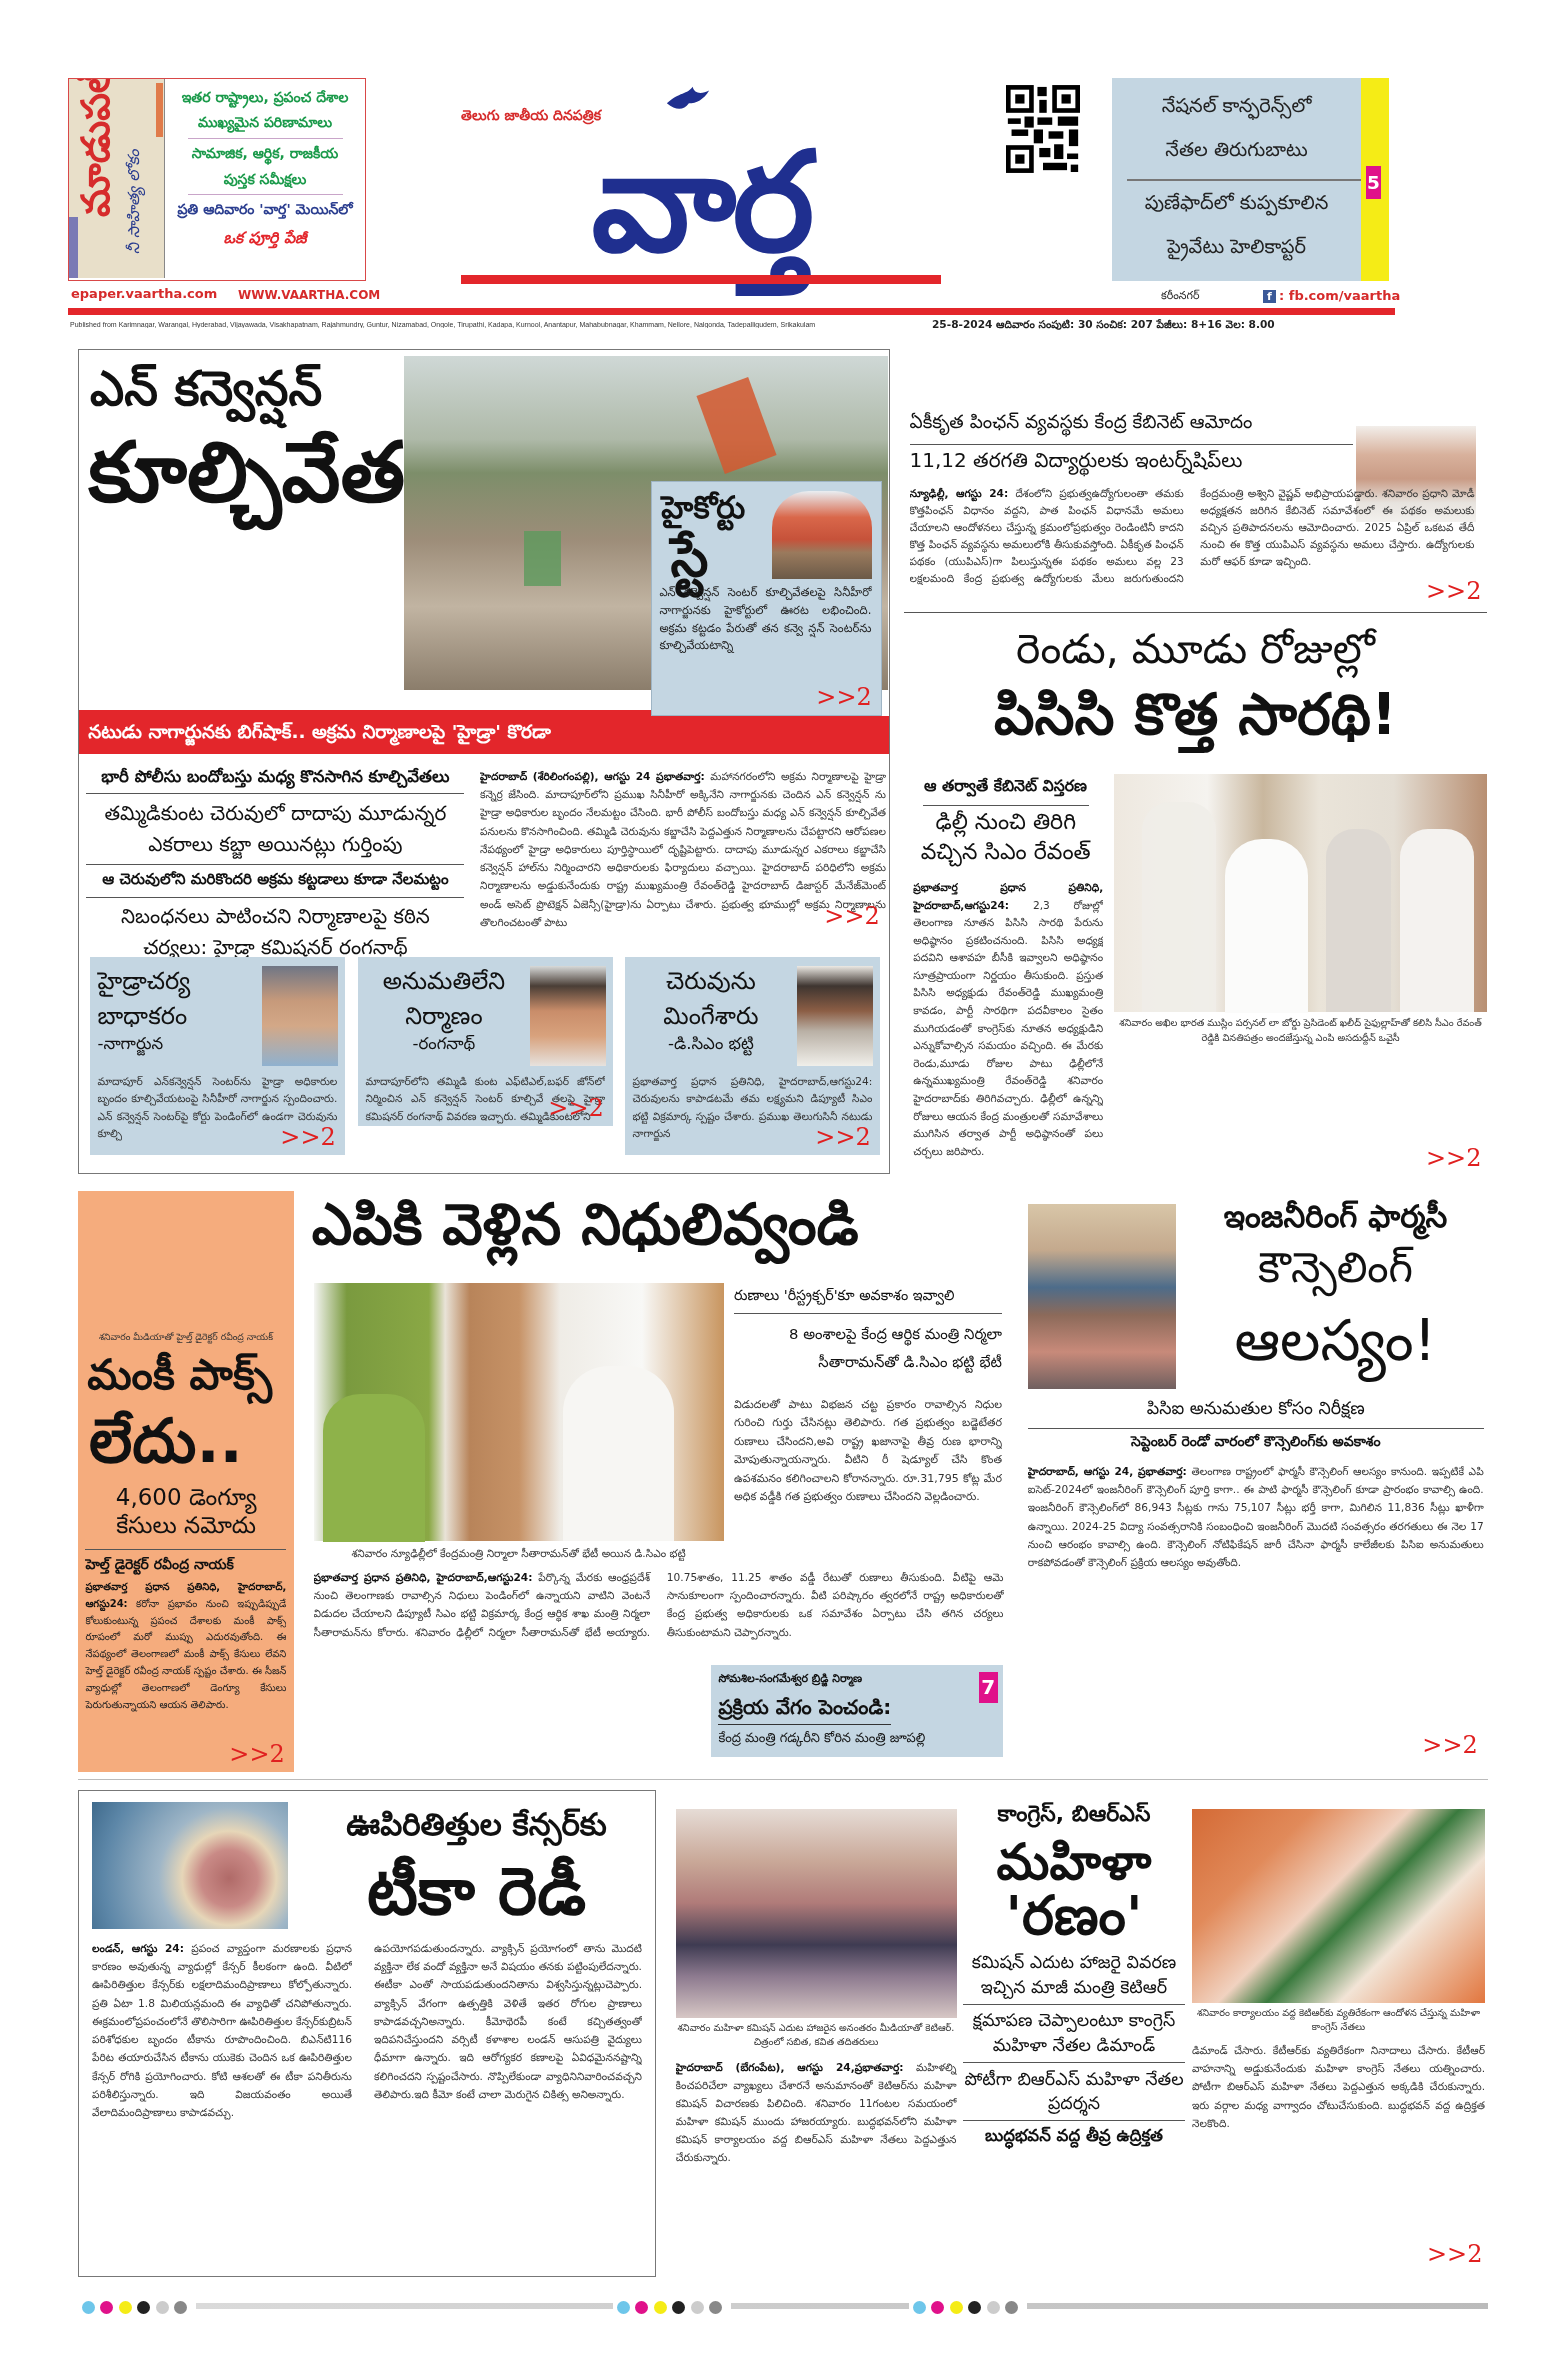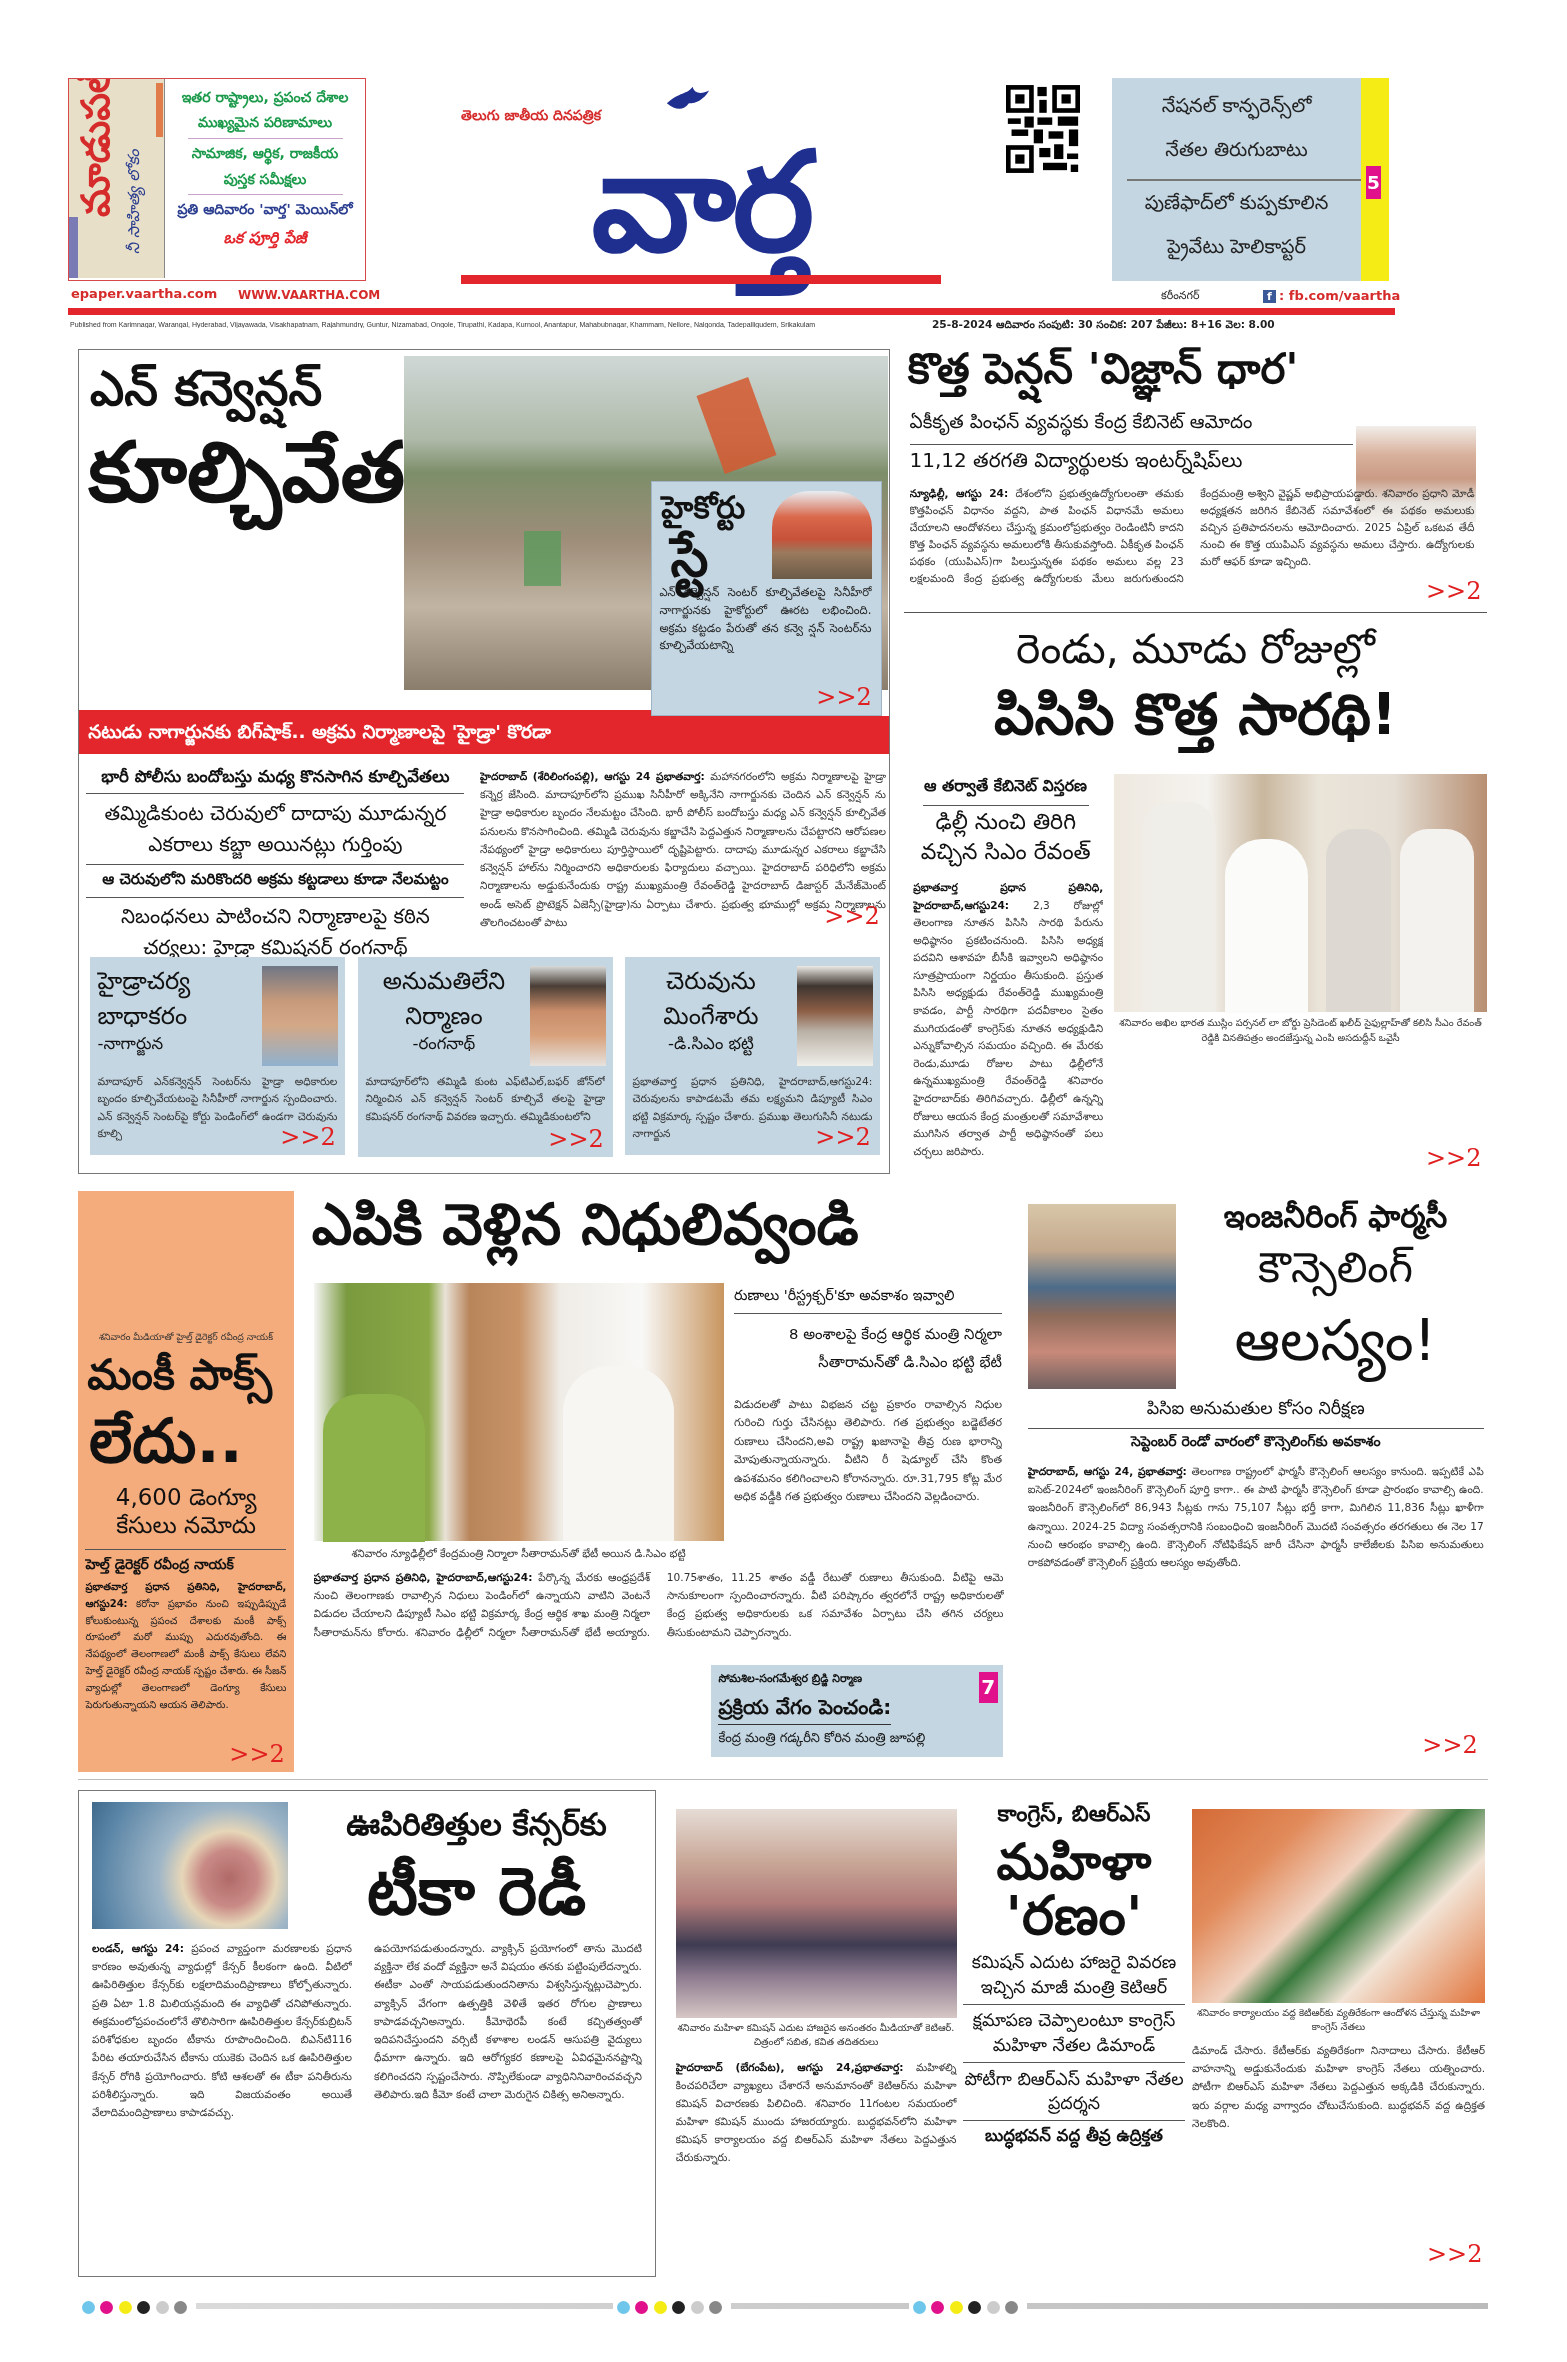--- a/index.html
+++ b/index.html
@@ -141,42 +141,41 @@
 
   <div class="abs" style="left:11px;top:607px;width:255px;height:198px;background:#c4d6e2">
     <div class="abs" style="left:7.4px;top:7.4px;width:157px;text-align:left">
       <div style="font-size:24px;line-height:1.45">హైడ్రాచర్య బాధాకరం</div>
       <div style="font-size:16.6px">-నాగార్జున</div>
     </div>
     <div class="abs" style="left:172px;top:9.2px;width:76px;height:100px;background:linear-gradient(180deg,#6f7685 0%,#c79a7b 35%,#d3a887 60%,#8fb1cf 100%)"></div>
     <div class="abs body-text" style="left:7.4px;top:116px;width:240px;height:74px;overflow:hidden;font-size:10.6px;line-height:1.65">మాదాపూర్ ఎన్‌కన్వెన్షన్ సెంటర్‌ను హైడ్రా అధికారుల బృందం కూల్చివేయటంపై సినీహీరో నాగార్జున స్పందించారు. ఎన్ కన్వెన్షన్ సెంటర్‌పై కోర్టు పెండింగ్‌లో ఉండగా చెరువును కూల్చి</div>
     <div class="more">&gt;&gt;2</div>
   </div>
-  <div class="abs" style="left:279px;top:607px;width:255px;height:200px;background:#c4d6e2">
+  <div class="abs" style="left:279px;top:607px;width:255px;height:169px;background:#c4d6e2">
     <div class="abs" style="left:7.4px;top:7.4px;width:157px;text-align:center">
       <div style="font-size:24px;line-height:1.45">అనుమతిలేని నిర్మాణం</div>
       <div style="font-size:16.6px">-రంగనాథ్</div>
     </div>
     <div class="abs" style="left:172px;top:9.2px;width:76px;height:100px;background:linear-gradient(180deg,#d7d9d8 0%,#4a3e36 20%,#c98d6a 45%,#d8a27d 70%,#e6e2de 100%)"></div>
     <div class="abs body-text" style="left:7.4px;top:116px;width:240px;height:74px;overflow:hidden;font-size:10.6px;line-height:1.65">మాదాపూర్‌లోని తమ్మిడి కుంట ఎఫ్‌టిఎల్,బఫర్ జోన్‌లో నిర్మించిన ఎన్ కన్వెన్షన్ సెంటర్ కూల్చివే తలపై హైడ్రా కమిషనర్ రంగనాథ్ వివరణ ఇచ్చారు. తమ్మిడికుంటలోని</div>
     <div class="more">&gt;&gt;2</div>
   </div>
   <div class="abs" style="left:546px;top:607px;width:255px;height:198px;background:#c4d6e2">
     <div class="abs" style="left:7.4px;top:7.4px;width:157px;text-align:center">
       <div style="font-size:24px;line-height:1.45">చెరువును మింగేశారు</div>
       <div style="font-size:16.6px">-డి.సిఎం భట్టి</div>
     </div>
     <div class="abs" style="left:172px;top:9.2px;width:76px;height:100px;background:linear-gradient(180deg,#ece9e4 0%,#3e3530 20%,#8c5e45 45%,#b9b0a5 65%,#f0efea 100%)"></div>
     <div class="abs body-text" style="left:7.4px;top:116px;width:240px;height:74px;overflow:hidden;font-size:10.6px;line-height:1.65">ప్రభాతవార్త ప్రధాన ప్రతినిధి, హైదరాబాద్,ఆగస్టు24: చెరువులను కాపాడటమే తమ లక్ష్యమని డిప్యూటీ సిఎం భట్టి విక్రమార్క స్పష్టం చేశారు. ప్రముఖ తెలుగుసినీ నటుడు నాగార్జున</div>
     <div class="more">&gt;&gt;2</div>
   </div>
 </div>
 
 <div class="abs" style="left:904px;top:343px;width:583px;height:277px">
-  <div class="abs h-black" style="left:3.7px;top:3.7px;font-size:42px;white-space:nowrap">కొత్త పెన్షన్ 'విజ్ఞాన్ ధార'</div>
   <div class="abs" style="left:5.5px;top:68px;font-size:18.5px;width:443px;padding-bottom:7.4px;border-bottom:1.4px solid #555">ఏకీకృత పింఛన్ వ్యవస్థకు కేంద్ర కేబినెట్ ఆమోదం</div>
   <div class="abs" style="left:5.5px;top:105px;font-size:20px;white-space:nowrap">11,12 తరగతి విద్యార్థులకు ఇంటర్న్‌షిప్‌లు</div>
   <div class="abs" style="left:452px;top:83px;width:120px;height:96px;background:linear-gradient(180deg,#f2eeea 0%,#d8b19c 30%,#c99b85 55%,#e7e3de 80%,#f3f1ee 100%)"></div>
   <div class="abs body-text" style="left:5.5px;top:142px;width:565px;height:116px;overflow:hidden;column-count:2;column-gap:16.6px;font-size:10.6px;line-height:1.6">
     <span class="dateline">న్యూఢిల్లీ, ఆగస్టు 24:</span>
     <span>దేశంలోని ప్రభుత్వఉద్యోగులంతా తమకు కొత్తపింఛన్ విధానం వద్దని, పాత పింఛన్ విధానమే అమలు చేయాలని ఆందోళనలు చేస్తున్న క్రమంలోప్రభుత్వం రెండింటినీ కాదని కొత్త పింఛన్ వ్యవస్థను అమలులోకి తీసుకువస్తోంది. ఏకీకృత పింఛన్ పథకం (యుపిఎస్)గా పిలుస్తున్నఈ పథకం అమలు వల్ల 23 లక్షలమంది కేంద్ర ప్రభుత్వ ఉద్యోగులకు మేలు జరుగుతుందని కేంద్రమంత్రి అశ్విని వైష్ణవ్ అభిప్రాయపడ్డారు. శనివారం ప్రధాని మోడీ అధ్యక్షతన జరిగిన కేబినెట్ సమావేశంలో ఈ పథకం అమలుకు వచ్చిన ప్రతిపాదనలను ఆమోదించారు. 2025 ఏప్రిల్ ఒకటవ తేదీ నుంచి ఈ కొత్త యుపిఎస్ వ్యవస్థను అమలు చేస్తారు. ఉద్యోగులకు మరో ఆఫర్ కూడా ఇచ్చింది.</span>
   </div>
   <div class="more" style="bottom:14.8px;right:5.5px">&gt;&gt;2</div>
   <div class="abs rule" style="left:0;top:269px;width:583px"></div>
 </div>

